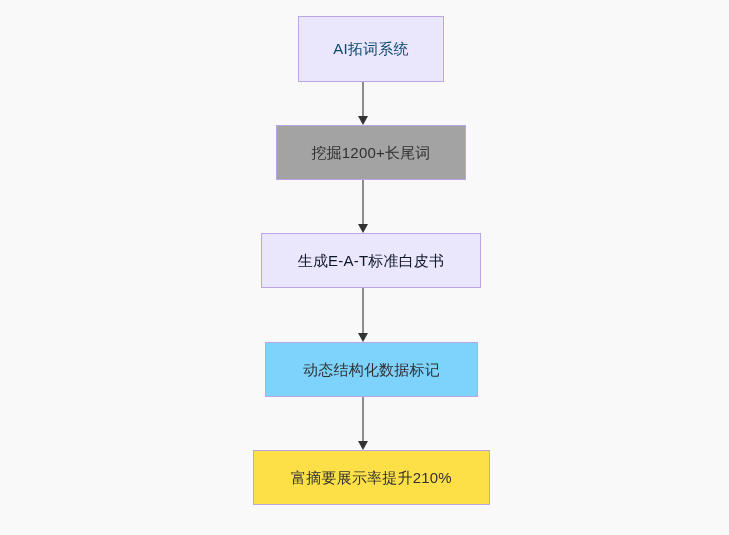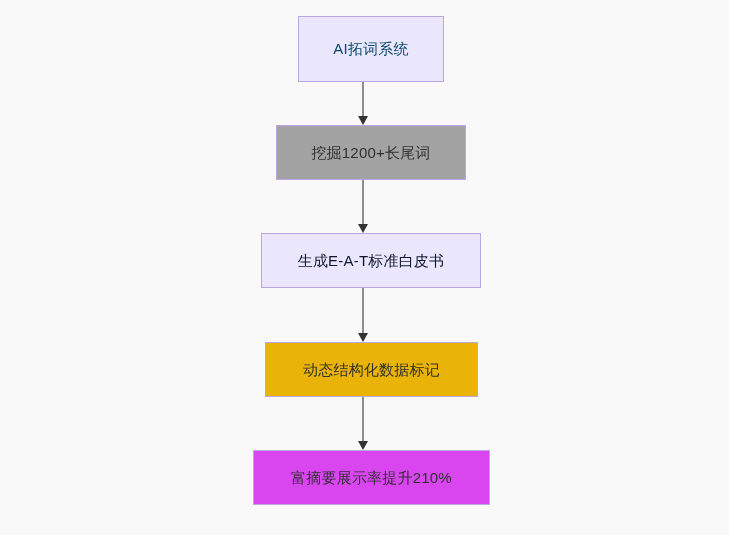--- a/index.html
+++ b/index.html
@@ -79,19 +79,19 @@
     </div>
     <div class="node" style="left: 298px; top: 16px; width: 146px; height: 66px; background: rgb(234, 230, 252); border-color: rgb(185, 166, 226); color: #0c4a6e;">
       <span class="node-label">AI拓词系统</span>
     </div>
     <div class="node" style="left: 276px; top: 125px; width: 190px; height: 55px; background: #a3a3a3; border-color: rgb(185, 166, 226); color: rgb(48, 48, 48);">
       <span class="node-label">挖掘1200+长尾词</span>
     </div>
     <div class="node" style="left: 261px; top: 233px; width: 220px; height: 55px; background: rgb(234, 230, 252); border-color: rgb(185, 166, 226); color: #0f172a;">
       <span class="node-label">生成E-A-T标准白皮书</span>
     </div>
-    <div class="node" style="left: 265px; top: 342px; width: 213px; height: 55px; background: #eab308; border-color: rgb(185, 166, 226); color: rgb(48, 48, 48);">
+    <div class="node" style="left: 265px; top: 342px; width: 213px; height: 55px; background: #7dd3fc; border-color: rgb(185, 166, 226); color: rgb(48, 48, 48);">
       <span class="node-label">动态结构化数据标记</span>
     </div>
-    <div class="node" style="left: 253px; top: 450px; width: 237px; height: 55px; background: #d946ef; border-color: rgb(185, 166, 226); color: rgb(48, 48, 48);">
+    <div class="node" style="left: 253px; top: 450px; width: 237px; height: 55px; background: #fde047; border-color: rgb(185, 166, 226); color: rgb(48, 48, 48);">
       <span class="node-label">富摘要展示率提升210%</span>
     </div>
   </div>
 
 </body></html>

